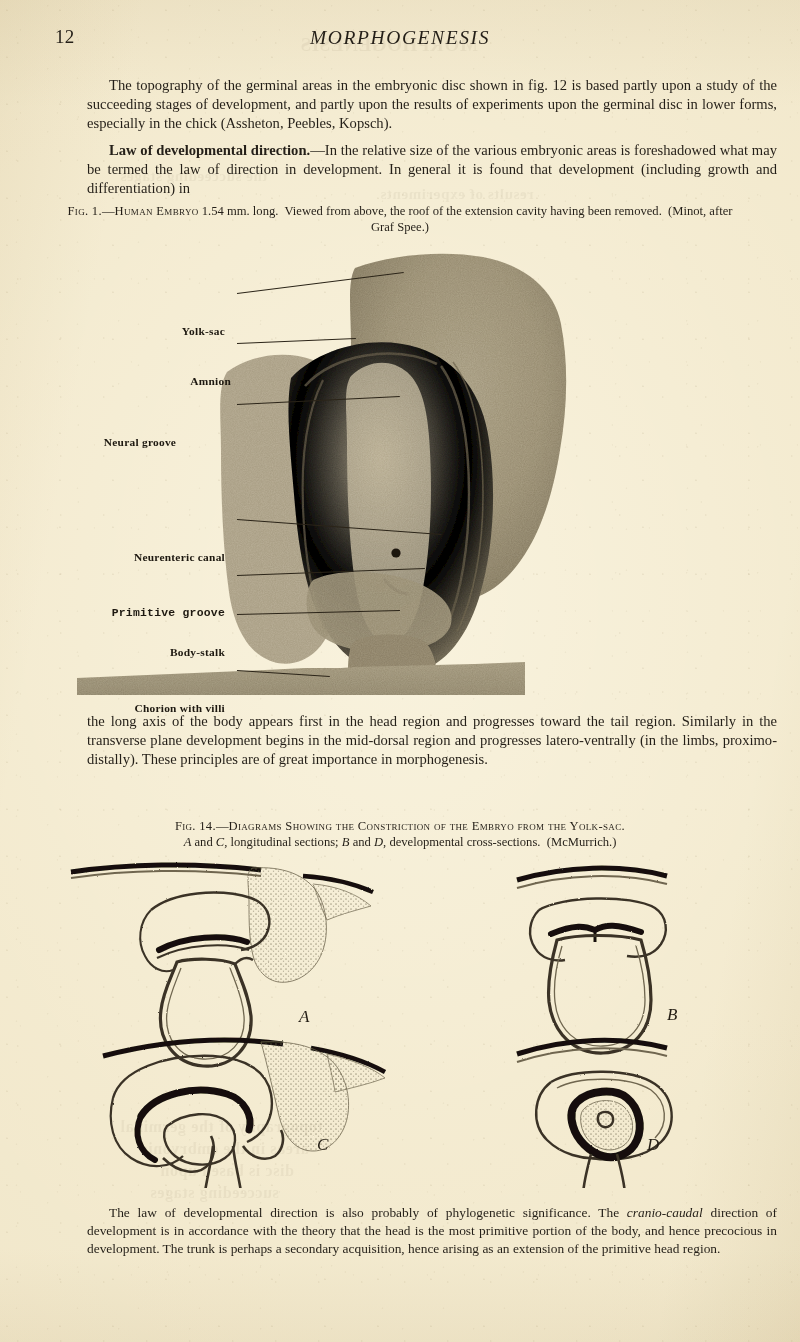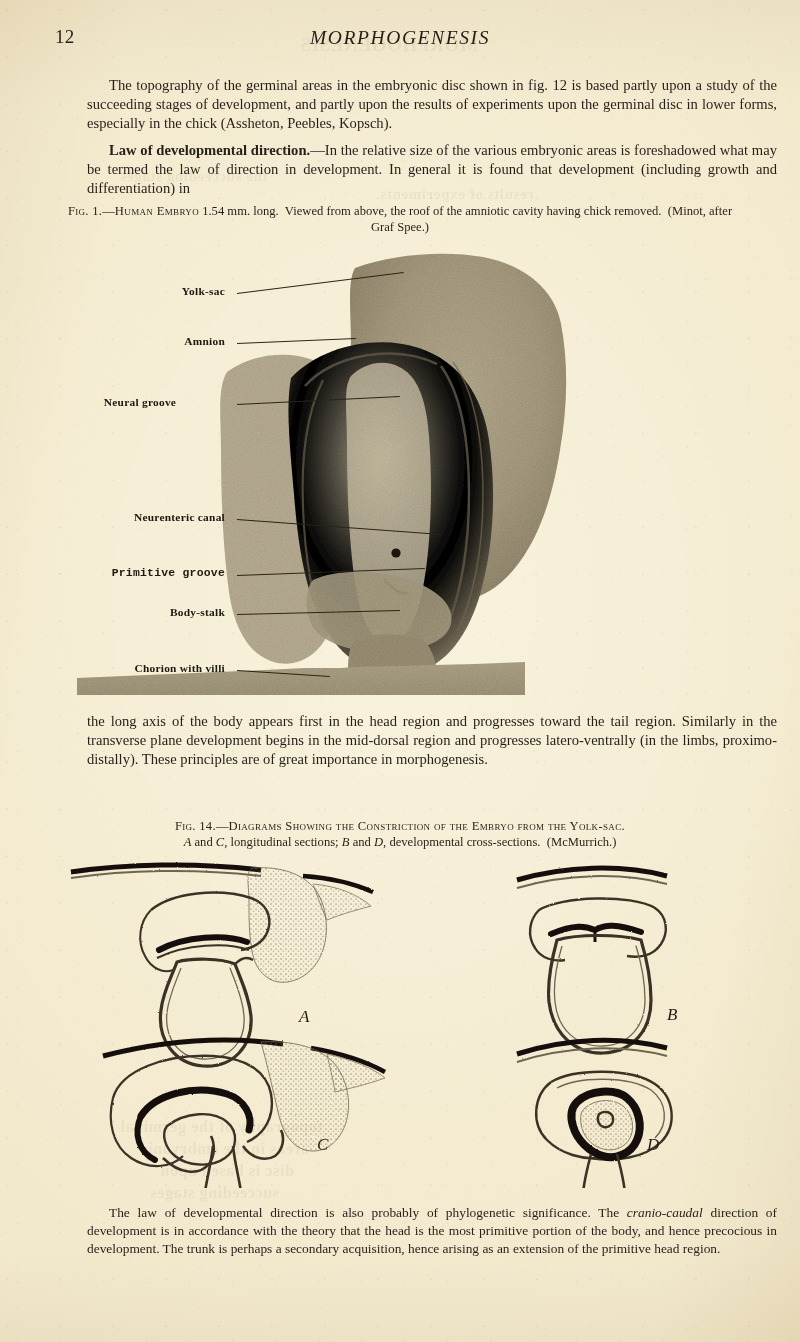--- a/index.html
+++ b/index.html
@@ -67,21 +67,21 @@
     font-size:12.6px;line-height:16.4px;text-align:center;
   }
   .sc{font-variant:small-caps;letter-spacing:.35px;}
   .capnum{font-variant:small-caps;letter-spacing:.3px;}
 
   
   #fig13{position:absolute;left:55px;top:250px;width:690px;height:445px;}
   .flabel{
     position:absolute;text-align:right;
     font-size:11.4px;font-weight:bold;letter-spacing:.25px;
-    color:#1d1810;white-space:nowrap;
+    color:#1d1810;white-space:nowrap;margin-top:40px;
   }
   .lead{position:absolute;height:1px;background:#2b2418;transform-origin:left center;}
 
   
   #fig14{position:absolute;left:55px;top:858px;width:690px;height:330px;}
   svg{display:block;}
 </style>
 </head>
 <body>
 
@@ -108,21 +108,21 @@
     <span class="ind">The topography of the germinal areas in the embryonic disc shown in fig. 12 is based partly upon a study of the succeeding stages of development, and partly upon the results of experiments upon the germinal disc in lower forms, especially in the chick (Assheton, Peebles, Kopsch).</span>
   </div>
 
   <div class="para" style="top:141px;">
     <span class="ind runin">Law of developmental direction.</span><span>—</span><span>In the relative size of the various embryonic areas is foreshadowed what may be termed the law of direction in development. In general it is found that development (including growth and differentiation) in</span>
   </div>
 
   <div class="caption" style="top:203px;">
     <span class="capnum">Fig. 1.</span><span>—</span><span class="sc">Human Embryo</span>
     <span>1.54 mm. long.</span>&nbsp;
-    <span>Viewed from above, the roof of the amniotic cavity having chick removed.</span>&nbsp;
+    <span>Viewed from above, the roof of the extension cavity having been removed.</span>&nbsp;
     <span>(Minot, after Graf Spee.)</span>
   </div>
 
   <div id="fig13">
 
     <svg width="690" height="445" viewBox="0 0 690 445">
       <defs>
         <filter id="grain13" x="-10%" y="-10%" width="120%" height="120%">
           <feTurbulence type="fractalNoise" baseFrequency="0.92" numOctaves="4" seed="7" result="n"></feTurbulence>
           <feColorMatrix in="n" type="saturate" values="0"></feColorMatrix>
@@ -204,21 +204,21 @@
           <path d="M252 478 C248 490 256 498 252 506 M266 478 C270 490 264 498 272 506"></path>
           <path d="M332 476 C328 488 336 496 332 504 M344 476 C348 488 342 496 350 504"></path>
           <path d="M406 472 C402 484 410 492 406 500 M418 472 C422 484 416 492 424 500"></path>
         </g>
       </g>
     </svg>
 
     <div id="fig13-labels">
         <div class="flabel" style="left: 0px; width: 170px; top: 35px;">Yolk-sac</div>
         <div class="lead" style="left: 182px; top: 43px; width: 168.315px; transform: rotate(-7.16724deg);"></div>
-        <div class="flabel" style="left: 0px; width: 170px; top: 85px;">Amnion</div>
+        <div class="flabel" style="left: 6px; width: 170px; top: 85px;">Amnion</div>
         <div class="lead" style="left: 182px; top: 93px; width: 119.105px; transform: rotate(-2.40597deg);"></div>
         <div class="flabel" style="left: 0px; width: 170px; top: 146px; text-align: center;">Neural groove</div>
         <div class="lead" style="left: 182px; top: 154px; width: 163.196px; transform: rotate(-2.80981deg);"></div>
         <div class="flabel" style="left: 0px; width: 170px; top: 261px;">Neurenteric canal</div>
         <div class="lead" style="left: 182px; top: 269px; width: 204.551px; transform: rotate(4.20536deg);"></div>
         <div class="flabel" style="left: 0px; width: 170px; top: 317px; font-family: Liberation Mono, monospace;">Primitive groove</div>
         <div class="lead" style="left: 182px; top: 325px; width: 188.13px; transform: rotate(-2.13237deg);"></div>
         <div class="flabel" style="left: 0px; width: 170px; top: 356px;">Body-stalk</div>
         <div class="lead" style="left: 182px; top: 364px; width: 163.049px; transform: rotate(-1.40575deg);"></div>
         <div class="flabel" style="left: 0px; width: 170px; top: 412px;">Chorion with villi</div>

